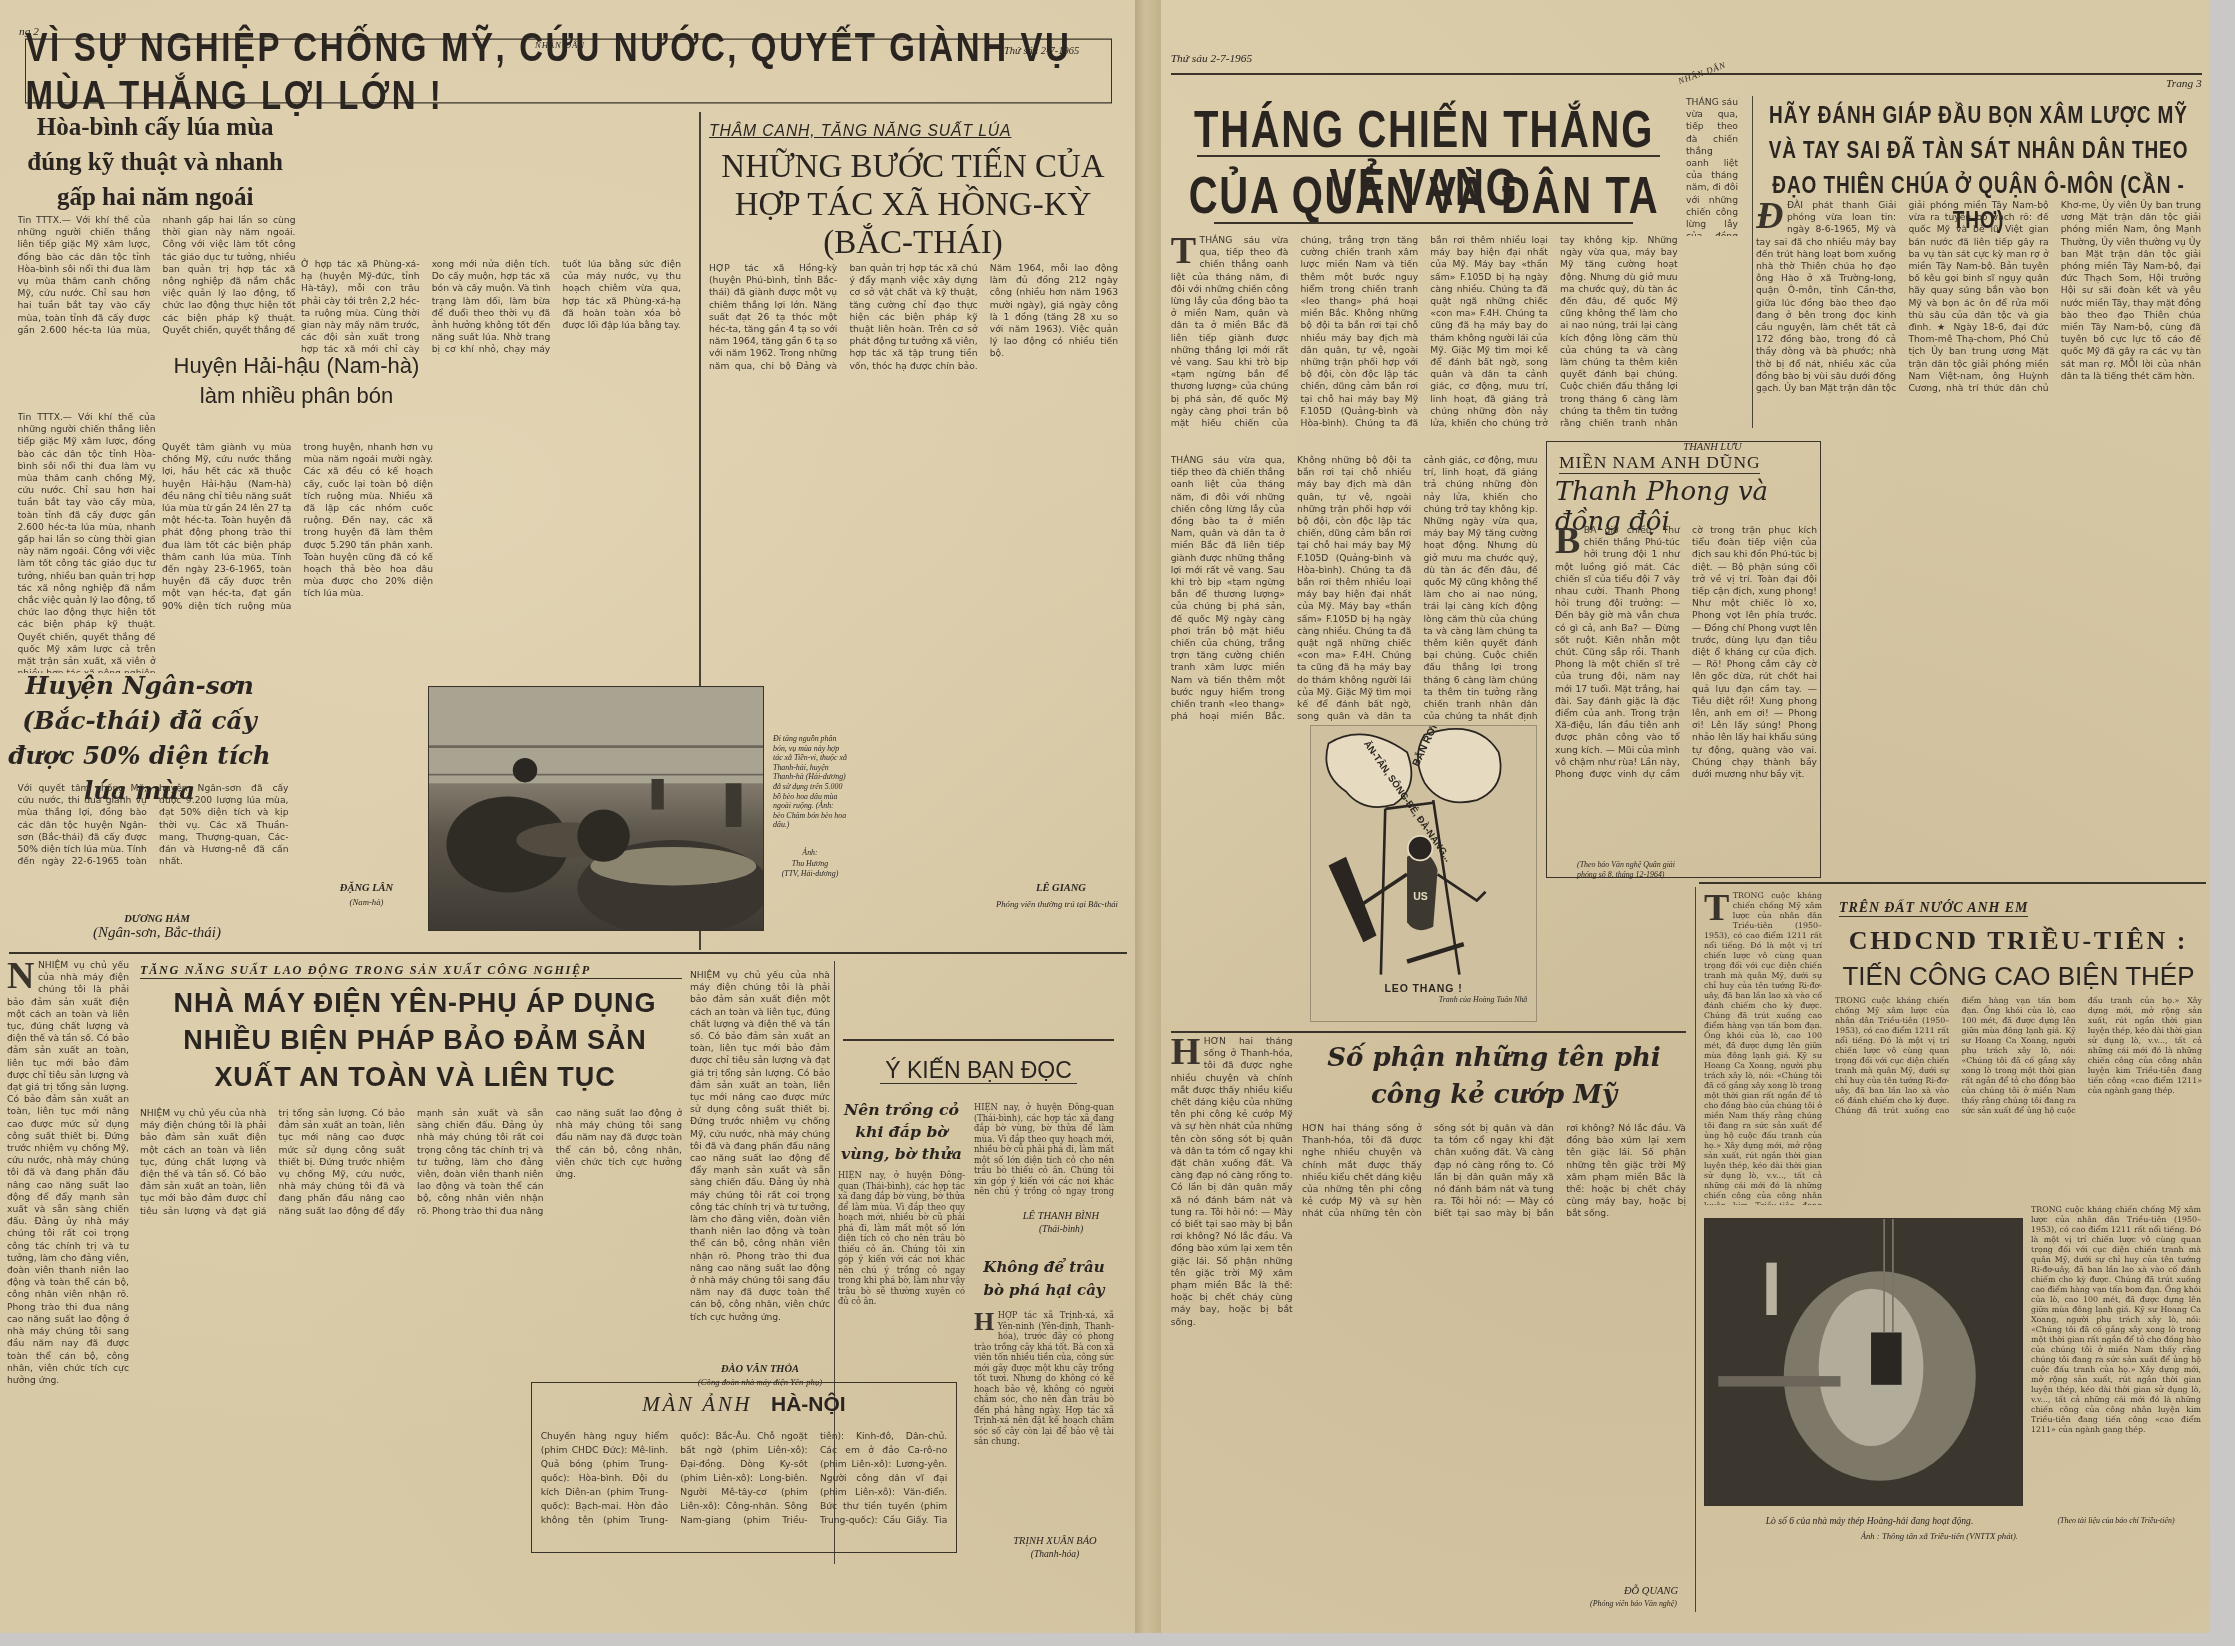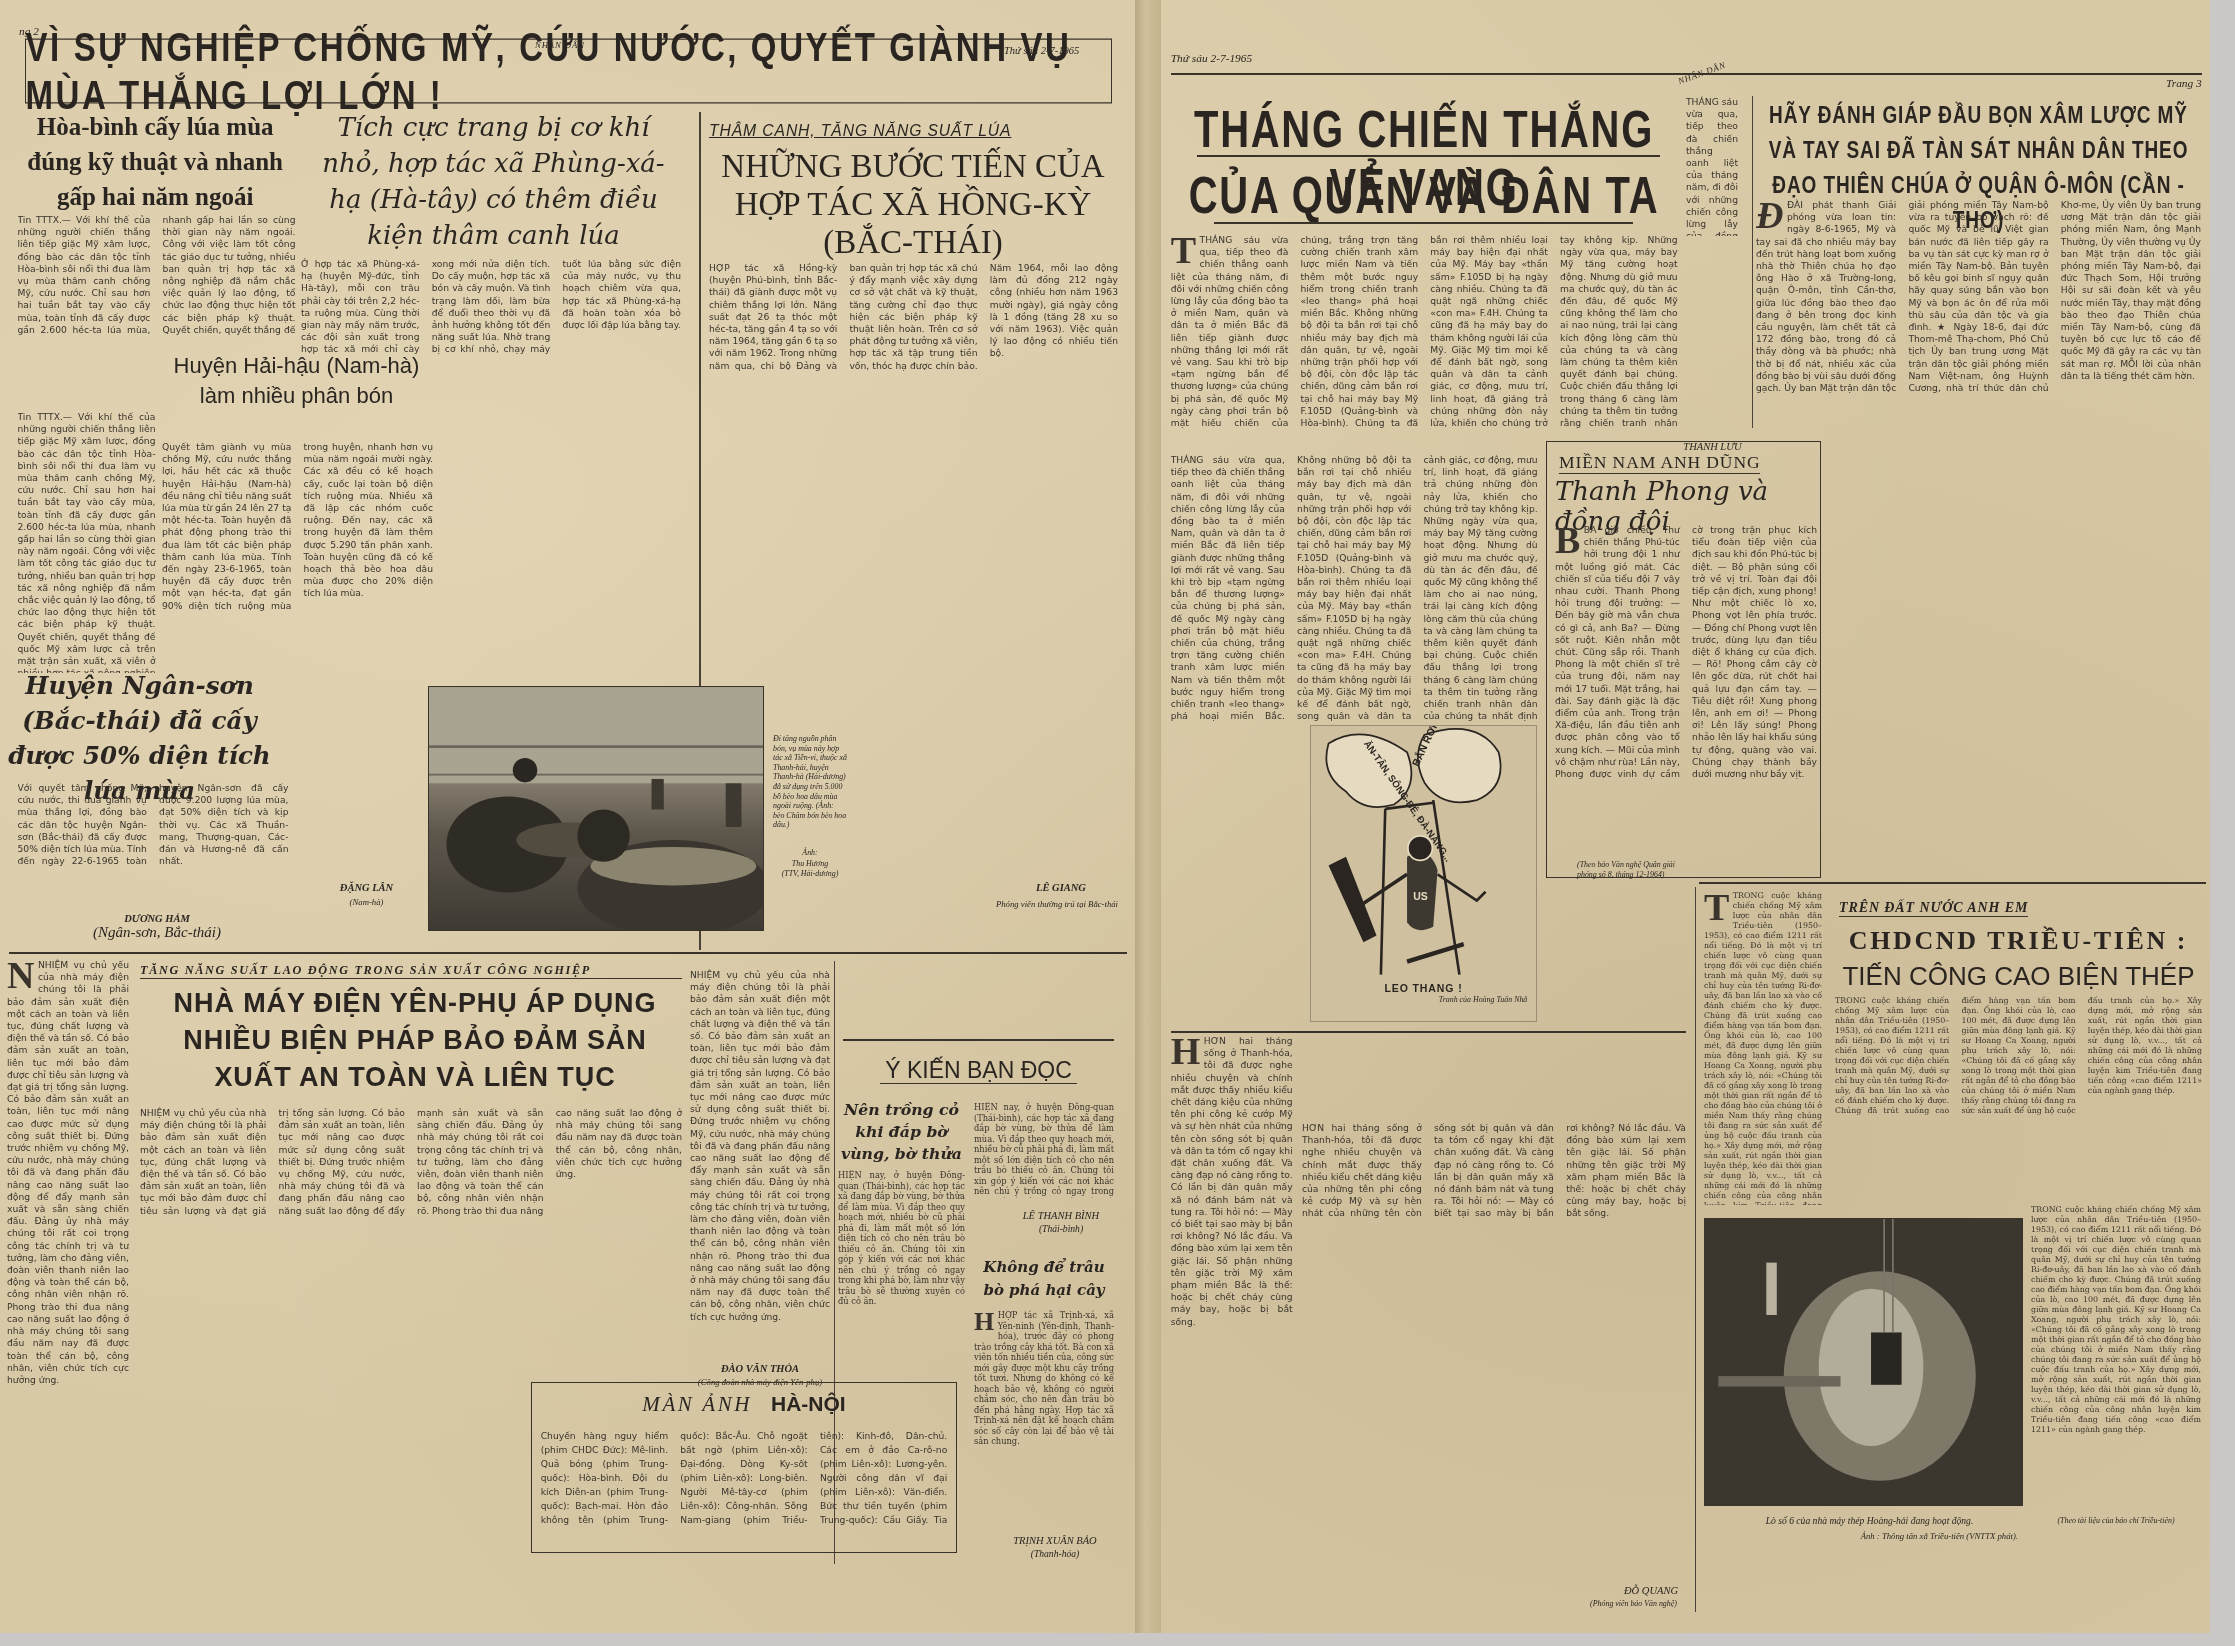--- a/index.html
+++ b/index.html
@@ -78,21 +78,20 @@
 
     <div class="abs folio" style="left:19px;top:24.5px;">ng 2</div>
     <div class="abs folio" style="left:535px;top:40px;font-size:8.7px;letter-spacing:0.9px;">NHÂN DÂN</div>
     <div class="abs folio" style="left:1004px;top:45px;font-size:10.5px;">Thứ sáu 2-7-1965</div>
 
     <div class="banner">VÌ SỰ NGHIỆP CHỐNG MỸ, CỨU NƯỚC, QUYẾT GIÀNH VỤ MÙA THẮNG LỢI LỚN !</div>
 
     <div class="abs hd-serif" style="left:15.7px;top:109px;width:279px;font-size:25px;font-weight:bold;line-height:35px;">Hòa-bình cấy lúa mùa đúng kỹ thuật và nhanh gấp hai năm ngoái</div>
     <div class="abs body-text" style="left:17.5px;top:214px;width:278px;height:131px;column-count:2;">Tin TTTX.— Với khí thế của những người chiến thắng liên tiếp giặc Mỹ xâm lược, đồng bào các dân tộc tỉnh Hòa-bình sôi nổi thi đua làm vụ mùa thâm canh chống Mỹ, cứu nước. Chỉ sau hơn hai tuần bắt tay vào cấy mùa, toàn tỉnh đã cấy được gần 2.600 héc-ta lúa mùa, nhanh gấp hai lần so cùng thời gian này năm ngoái. Công với việc làm tốt công tác giáo dục tư tưởng, nhiều ban quản trị hợp tác xã nông nghiệp đã nắm chắc việc quản lý lao động, tổ chức lao động thực hiện tốt các biện pháp kỹ thuật. Quyết chiến, quyết thắng đế quốc Mỹ xâm lược cả trên mặt trận sản xuất, xã viên ở nhiều hợp tác xã nông nghiệp đã tổ chức làm thêm giờ, thêm buổi đã bảo đảm cấy bừa ngã ruộng và cấy lúa mùa kịp thời vụ, đúng kỹ thuật. Ở hai huyện Tân-lạc và Lạc-sơn, dân quân và đồng bào các dân tộc đã vừa chiến đấu dũng cảm vừa làm đắc kỳ, cấy mùa nhanh hơn năm ngoái từ một lần rưỡi đến hai lần.</div>
 
-    <div class="abs hd-italic" style="left:310px;top:109px;width:367px;font-size:26px;line-height:36px;">Tích cực trang bị cơ khí nhỏ, hợp tác xã Phùng-xá-hạ (Hà-tây) có thêm điều kiện thâm canh lúa</div>
     <div class="abs body-text" style="left:301px;top:258px;width:380px;height:114px;column-count:3;">Ở hợp tác xã Phùng-xá-hạ (huyện Mỹ-đức, tỉnh Hà-tây), mỗi con trâu phải cày tới trên 2,2 héc-ta ruộng mùa. Cùng thời gian này mấy năm trước, các đội sản xuất trong hợp tác xã mới chỉ cày xong mới nửa diện tích. Do cấy muộn, hợp tác xã bón và cấy muộn. Và tình trạng làm dối, làm bừa để đuổi theo thời vụ đã ảnh hưởng không tốt đến năng suất lúa. Nhờ trang bị cơ khí nhỏ, chạy máy tuốt lúa bằng sức điện của máy nước, vụ thu hoạch chiêm vừa qua, hợp tác xã Phùng-xá-hạ đã hoàn toàn xóa bỏ được lối đập lúa bằng tay.</div>
 
     <div class="vrule" style="left:699px;top:112px;height:838px;"></div>
     <div class="abs kicker" style="left:709px;top:122px;">THÂM CANH, TĂNG NĂNG SUẤT LÚA</div>
     <div class="abs hd-serif" style="left:712px;top:147px;width:402px;font-size:33px;line-height:38px;">NHỮNG BƯỚC TIẾN CỦA HỢP TÁC XÃ HỒNG-KỲ (BẮC-THÁI)</div>
     <div class="abs body-text" style="left:709px;top:262px;width:409px;height:611px;column-count:3;">
       <span>HỢP tác xã Hồng-kỳ (huyện Phú-bình, tỉnh Bắc-thái) đã giành được một vụ chiêm thắng lợi lớn. Năng suất đạt 26 tạ thóc một héc-ta, tăng gần 4 tạ so với năm 1964, tăng gần 6 tạ so với năm 1962. Trong những năm qua, chi bộ Đảng và ban quản trị hợp tác xã chú ý đẩy mạnh việc xây dựng cơ sở vật chất và kỹ thuật, tăng cường chỉ đạo thực hiện các biện pháp kỹ thuật liên hoàn. Trên cơ sở phát động tư tưởng xã viên, hợp tác xã tập trung tiền vốn, thóc hạ được chín bảo. Năm 1964, mỗi lao động làm đủ đồng 212 ngày công (nhiều hơn năm 1963 mười ngày), giá ngày công là 1 đồng (tăng 28 xu so với năm 1963). Việc quản lý lao động có nhiều tiến bộ.</span>
     </div>
     <div class="abs byline" style="left:1013px;top:882px;width:96px;font-weight:bold;">LÊ GIANG</div>
     <div class="abs caption" style="left:987px;top:898px;width:140px;text-align:center;font-size:8.7px;">Phóng viên thường trú tại Bắc-thái</div>
@@ -223,20 +222,21 @@
       <div style="text-align:center;font-family:'Liberation Sans',sans-serif;font-weight:bold;font-size:10.5px;letter-spacing:0.9px;">LEO THANG !</div>
       <div class="caption" style="text-align:right;margin-right:8.7px;font-size:7.9px;">Tranh của Hoàng Tuấn Nhã</div>
     </div>
 
     <div class="rule" style="left:8.7px;top:1031px;width:515px;height:1.7px;"></div>
 
     <div class="abs body-text" style="left:8.7px;top:1035px;width:122px;height:568px;">
       <span class="dropcap">H</span>
       <span>HƠN hai tháng sống ở Thanh-hóa, tôi đã được nghe nhiều chuyện và chính mắt được thấy nhiều kiểu chết dáng kiệu của những tên phi công kẻ cướp Mỹ và sự hèn nhát của những tên còn sống sót bị quân và dân ta tóm cổ ngay khi đặt chân xuống đất. Và càng đạp nó càng rống to. Có lần bị dân quân mấy xã nó đánh bám nát và tung ra. Tôi hỏi nó: — Mày có biết tại sao mày bị bắn rơi không? Nó lắc đầu. Và đồng bào xúm lại xem tên giặc lái. Số phận những tên giặc trời Mỹ xâm phạm miền Bắc là thế: hoặc bị chết cháy cùng máy bay, hoặc bị bắt sống.</span>
     </div>
+    <div class="abs hd-italic" style="left:140px;top:1039px;width:384px;font-size:26px;font-weight:bold;line-height:37px;">Số phận những tên phi công kẻ cướp Mỹ</div>
     <div class="abs body-text" style="left:140px;top:1122px;width:384px;height:463px;column-count:3;">HƠN hai tháng sống ở Thanh-hóa, tôi đã được nghe nhiều chuyện và chính mắt được thấy nhiều kiểu chết dáng kiệu của những tên phi công kẻ cướp Mỹ và sự hèn nhát của những tên còn sống sót bị quân và dân ta tóm cổ ngay khi đặt chân xuống đất. Và càng đạp nó càng rống to. Có lần bị dân quân mấy xã nó đánh bám nát và tung ra. Tôi hỏi nó: — Mày có biết tại sao mày bị bắn rơi không? Nó lắc đầu. Và đồng bào xúm lại xem tên giặc lái. Số phận những tên giặc trời Mỹ xâm phạm miền Bắc là thế: hoặc bị chết cháy cùng máy bay, hoặc bị bắt sống.</div>
     <div class="abs byline" style="left:454px;top:1585px;width:70px;">ĐỖ QUANG</div>
     <div class="abs caption" style="left:419px;top:1598px;width:105px;text-align:center;font-size:7.9px;">(Phóng viên báo Văn nghệ)</div>
 
     <div class="vrule" style="left:533px;top:887px;height:725px;width:0.9px;"></div>
     <div class="rule" style="left:537px;top:882px;width:507px;height:1.7px;"></div>
     <div class="abs body-text" style="left:542px;top:891px;width:118px;height:314px;font-family:'DejaVu Serif',serif;font-size:7.9px;line-height:10px;">
       <span class="dropcap">T</span>
       <span>TRONG cuộc kháng chiến chống Mỹ xâm lược của nhân dân Triều-tiên (1950–1953), có cao điểm 1211 rất nổi tiếng. Đó là một vị trí chiến lược vô cùng quan trọng đối với cục diện chiến tranh mà quân Mỹ, dưới sự chỉ huy của tên tướng Ri-đơ-uây, đã ban lần lao xà vào cố đánh chiếm cho kỳ được. Chúng đã trút xuống cao điểm hàng vạn tấn bom đạn. Ống khói của lò, cao 100 mét, đã được dựng lên giữa mùa đông lạnh giá. Kỹ sư Hoang Ca Xoang, người phụ trách xây lò, nói: «Chúng tôi đã cố gắng xây xong lò trong một thời gian rất ngắn để tỏ cho đồng bào của chúng tôi ở miền Nam thấy rằng chúng tôi đang ra sức sản xuất để ủng hộ cuộc đấu tranh của họ.» Xây dựng mới, mở rộng sản xuất, rút ngắn thời gian luyện thép, kéo dài thời gian sử dụng lò, v.v..., tất cả những cái mới đó là những chiến công của công nhân luyện kim Triều-tiên đang tiến công «cao điểm 1211» của ngành gang thép.</span>
     </div>

